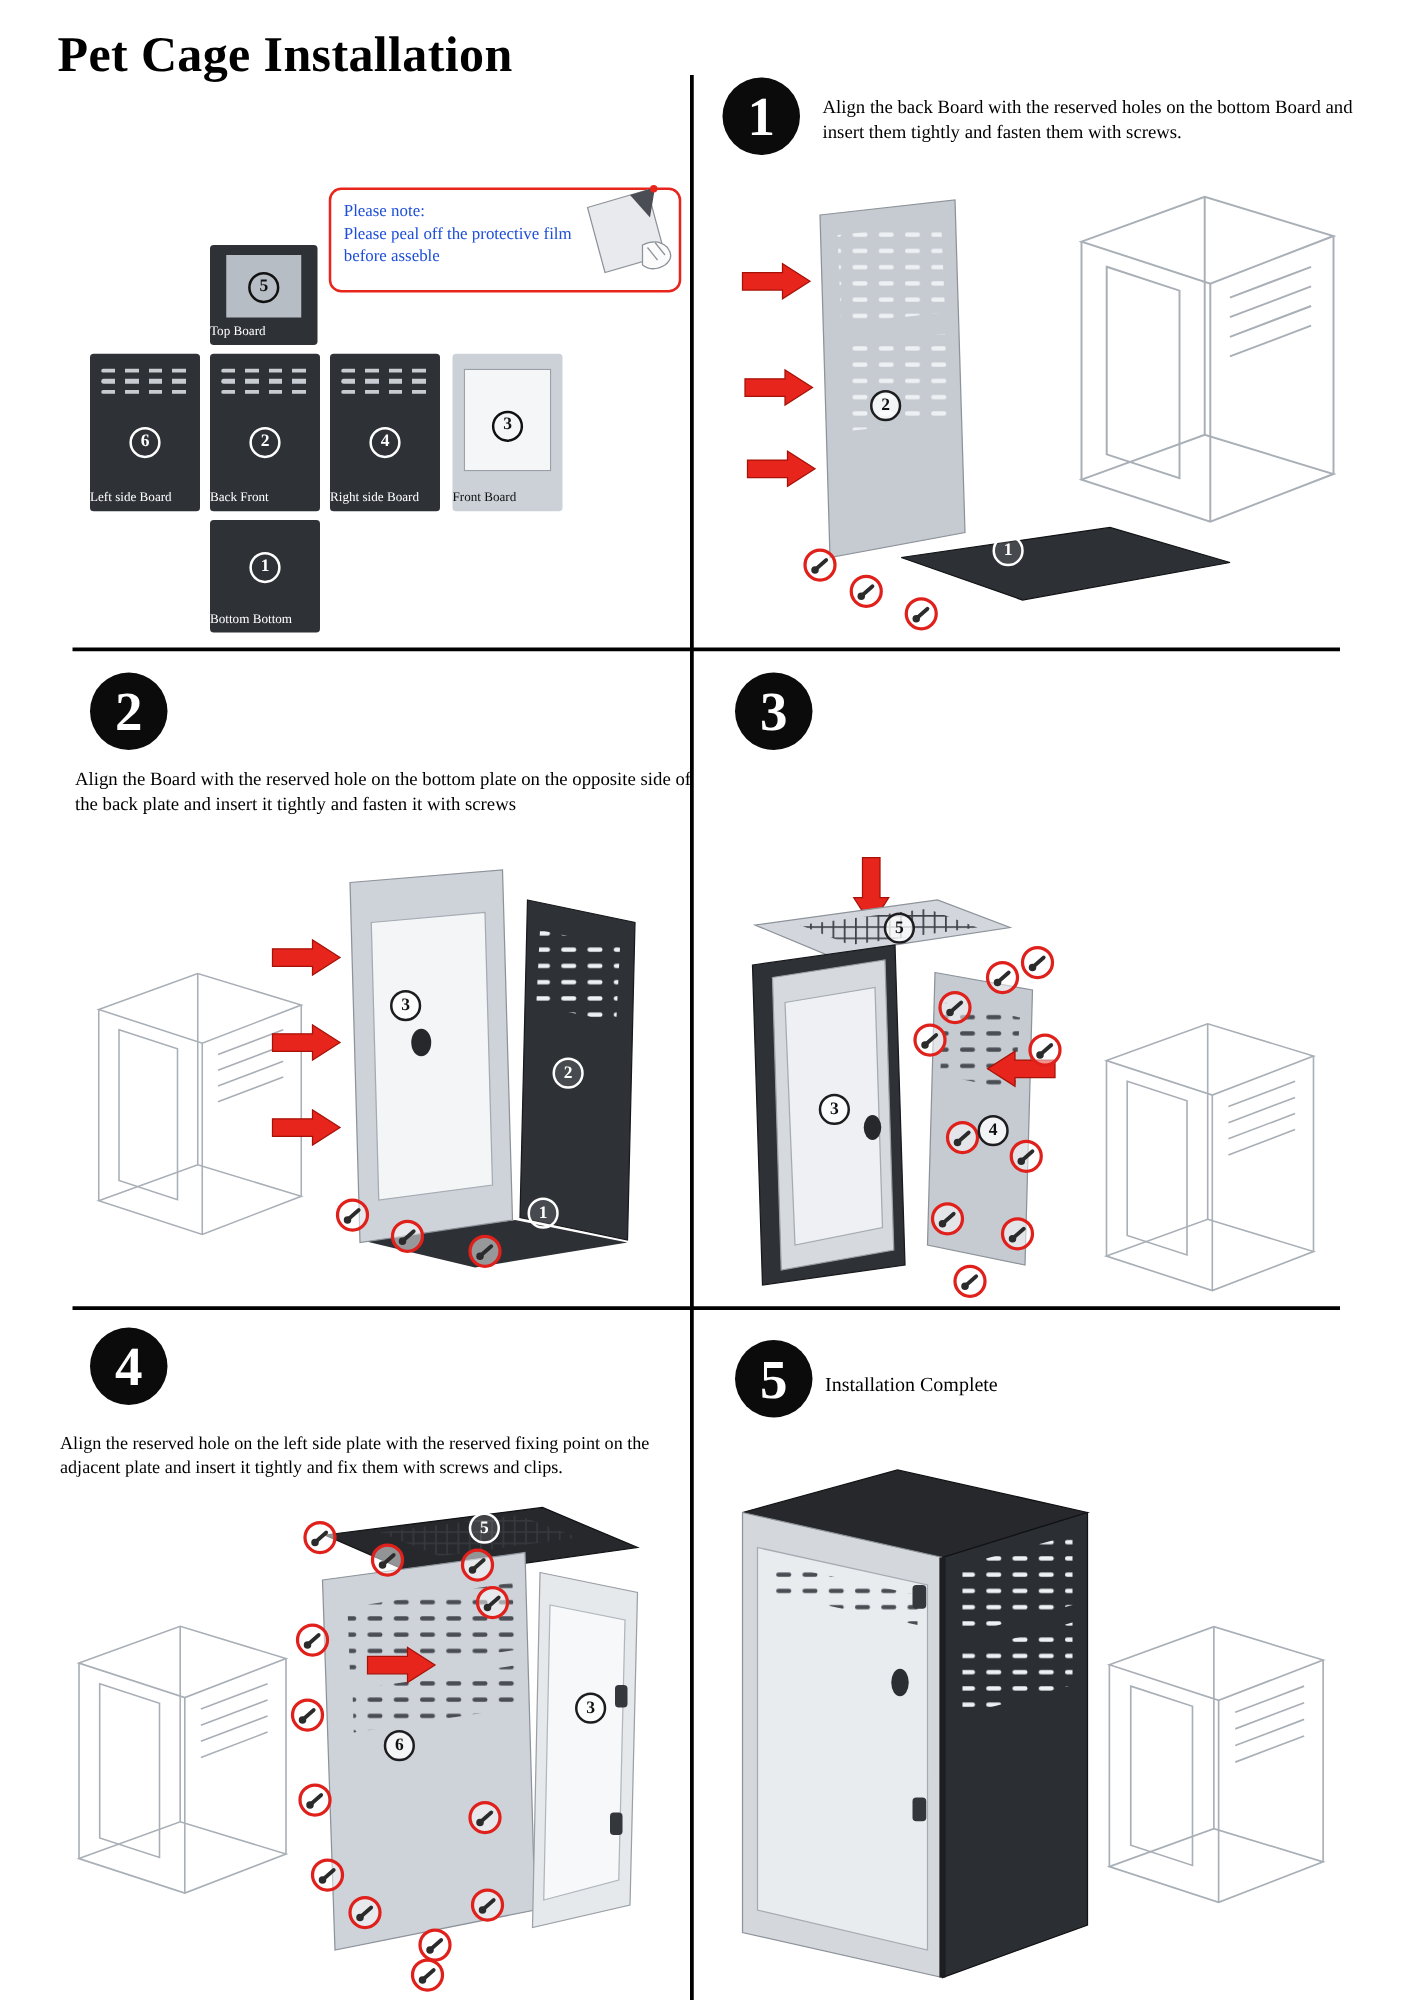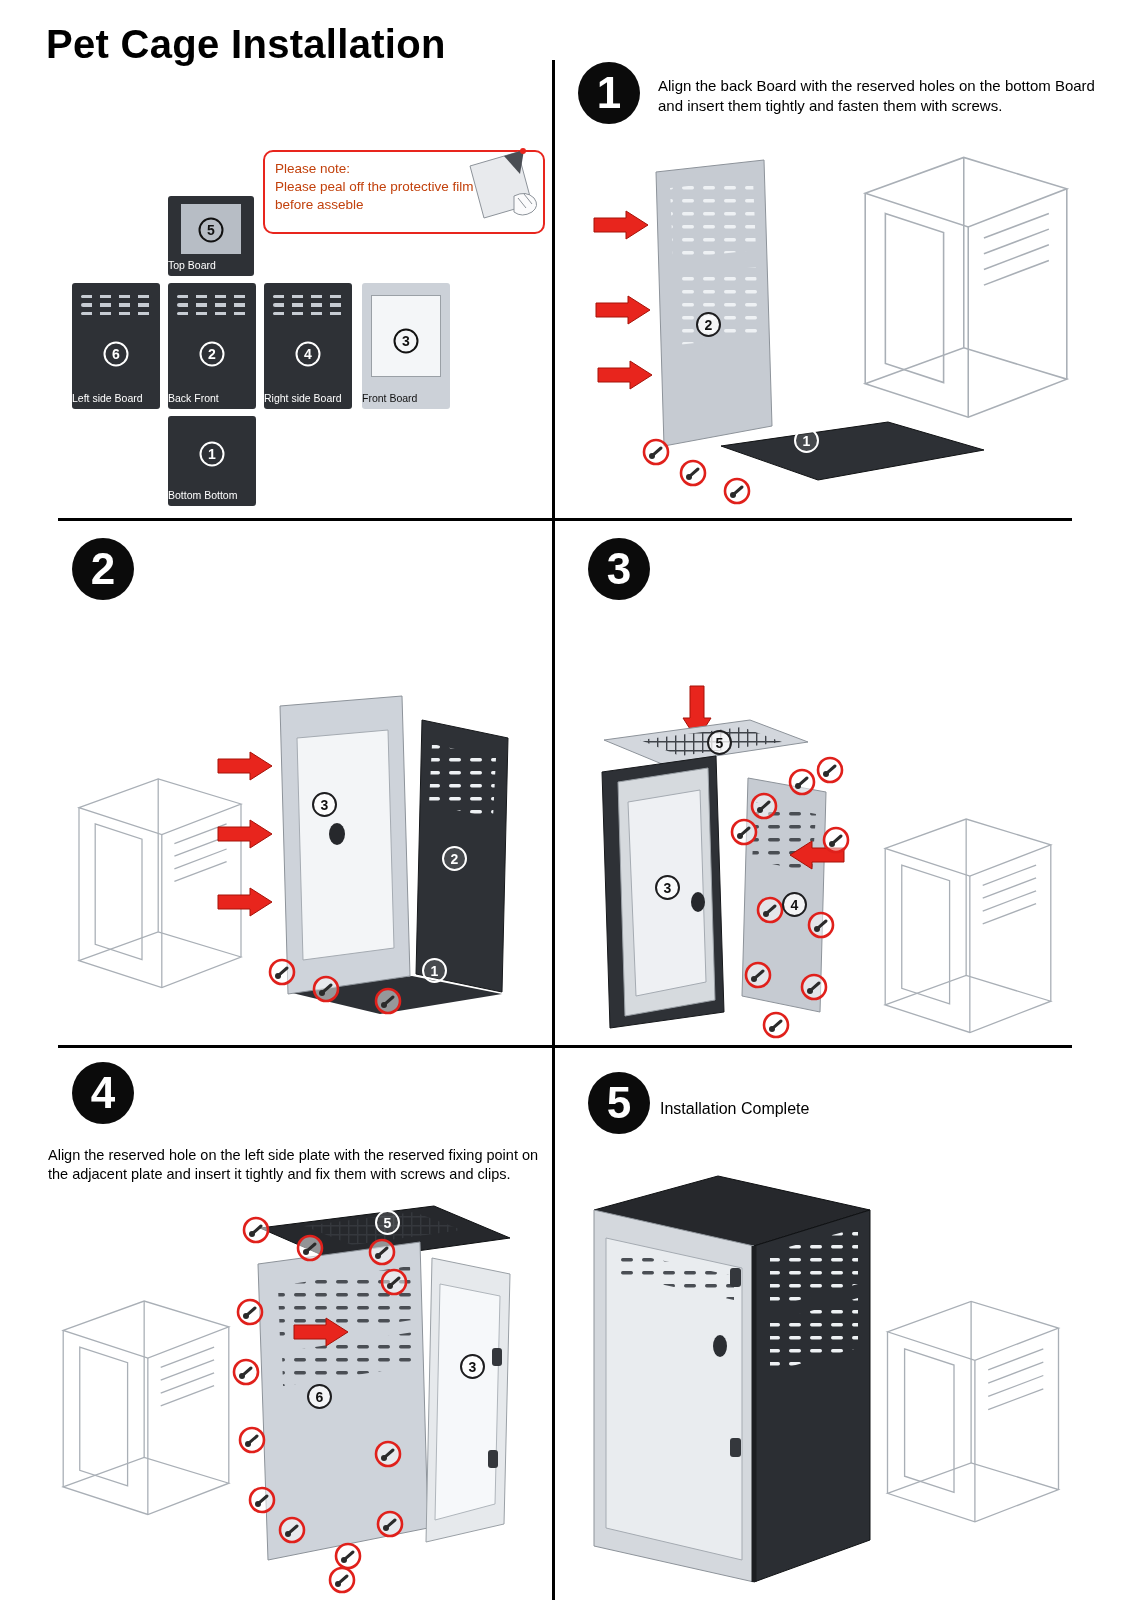--- a/index.html
+++ b/index.html
@@ -1,27 +1,27 @@
 <!DOCTYPE html>
 <html><head>
 <meta charset="utf-8">
 <style>
   *{box-sizing:border-box;margin:0;padding:0}
   html,body{background:#fff}
   .page{position:relative;width:1131px;height:1600px;background:#fff;overflow:hidden;
-        font-family:Liberation Sans, sans-serif;color:#000}
+        font-family:Liberation Serif, serif;color:#000}
   .title{position:absolute;left:46px;top:22px;font-size:40px;font-weight:800;
          line-height:1.12;letter-spacing:.3px}
   .title span{display:block}
   .div-line{position:absolute;background:#000}
   .badge{position:absolute;width:62px;height:62px;border-radius:50%;background:#0b0b0b;color:#fff;
          display:flex;align-items:center;justify-content:center;font-size:44px;font-weight:800}
   .step-text{position:absolute;font-size:15px;line-height:1.34}
   .note{position:absolute;left:263px;top:150px;width:282px;height:84px;border:2px solid #e8251d;
-        border-radius:10px;color:#c2410c;font-size:13.5px;line-height:1.32;padding:8px 48px 8px 10px}
+        border-radius:10px;color:#1d4ed8;font-size:13.5px;line-height:1.32;padding:8px 48px 8px 10px}
   .note span{display:block}
   .peel{position:absolute;left:452px;top:144px}
   .part{position:absolute;border-radius:3px;padding-top:7px}
   .part.dark{background:#2e3136;color:#fff}
   .part.light{background:#ccd1d8;color:#111}
   .vent-row{height:3.4px;margin:5px 9px 0;border-radius:2px;
             background:repeating-linear-gradient(90deg,#c7ccd3 0 11px,transparent 11px 19px)}
   .pnum{position:absolute;left:50%;top:50%;transform:translate(-50%,-50%);width:25px;height:25px;
         border:2px solid currentColor;border-radius:50%;font-size:14px;font-weight:700;
         display:flex;align-items:center;justify-content:center}
@@ -155,20 +155,21 @@
       <use href="#arrowR" transform="translate(42,245)"></use>
       <use href="#screw" transform="translate(100,322)"></use>
       <use href="#screw" transform="translate(137,343)"></use>
       <use href="#screw" transform="translate(181,361)"></use>
     </svg>
     <div class="callout light" style="left:140px;top:182px">2</div>
     <div class="callout dark" style="left:238px;top:298px">1</div>
   </div>
 
   <div class="badge" style="left:72px;top:538px">2</div>
+  <div class="step-text" style="left:60px;top:614px;width:495px">Align the Board with the reserved hole on the bottom plate on the opposite side of the back plate and insert it tightly and fasten it with screws</div>
   <div class="illus" style="left:50px;top:676px;width:505px;height:366px">
     <svg viewBox="0 0 505 366" width="505" height="366">
       <use href="#wirebox" transform="translate(20,92) scale(0.9)"></use>
       <polygon points="238,316 362,300 452,318 330,338" fill="#2d3035"></polygon>
       <polygon points="372,44 458,62 452,316 366,298" fill="#2e3136" stroke="#17191c"></polygon>
       <polygon points="382,68 446,82 443,142 379,128" fill="url(#ventW)"></polygon>
       <polygon points="230,30 352,20 360,300 238,318" fill="#ced3da" stroke="#8d939a"></polygon>
       <polygon points="247,62 338,54 344,272 253,284" fill="#f3f5f7" stroke="#a5abb2"></polygon>
       <ellipse cx="287" cy="158" rx="8" ry="11" fill="#26282c"></ellipse>
       <use href="#arrowR" transform="translate(168,90)"></use>

